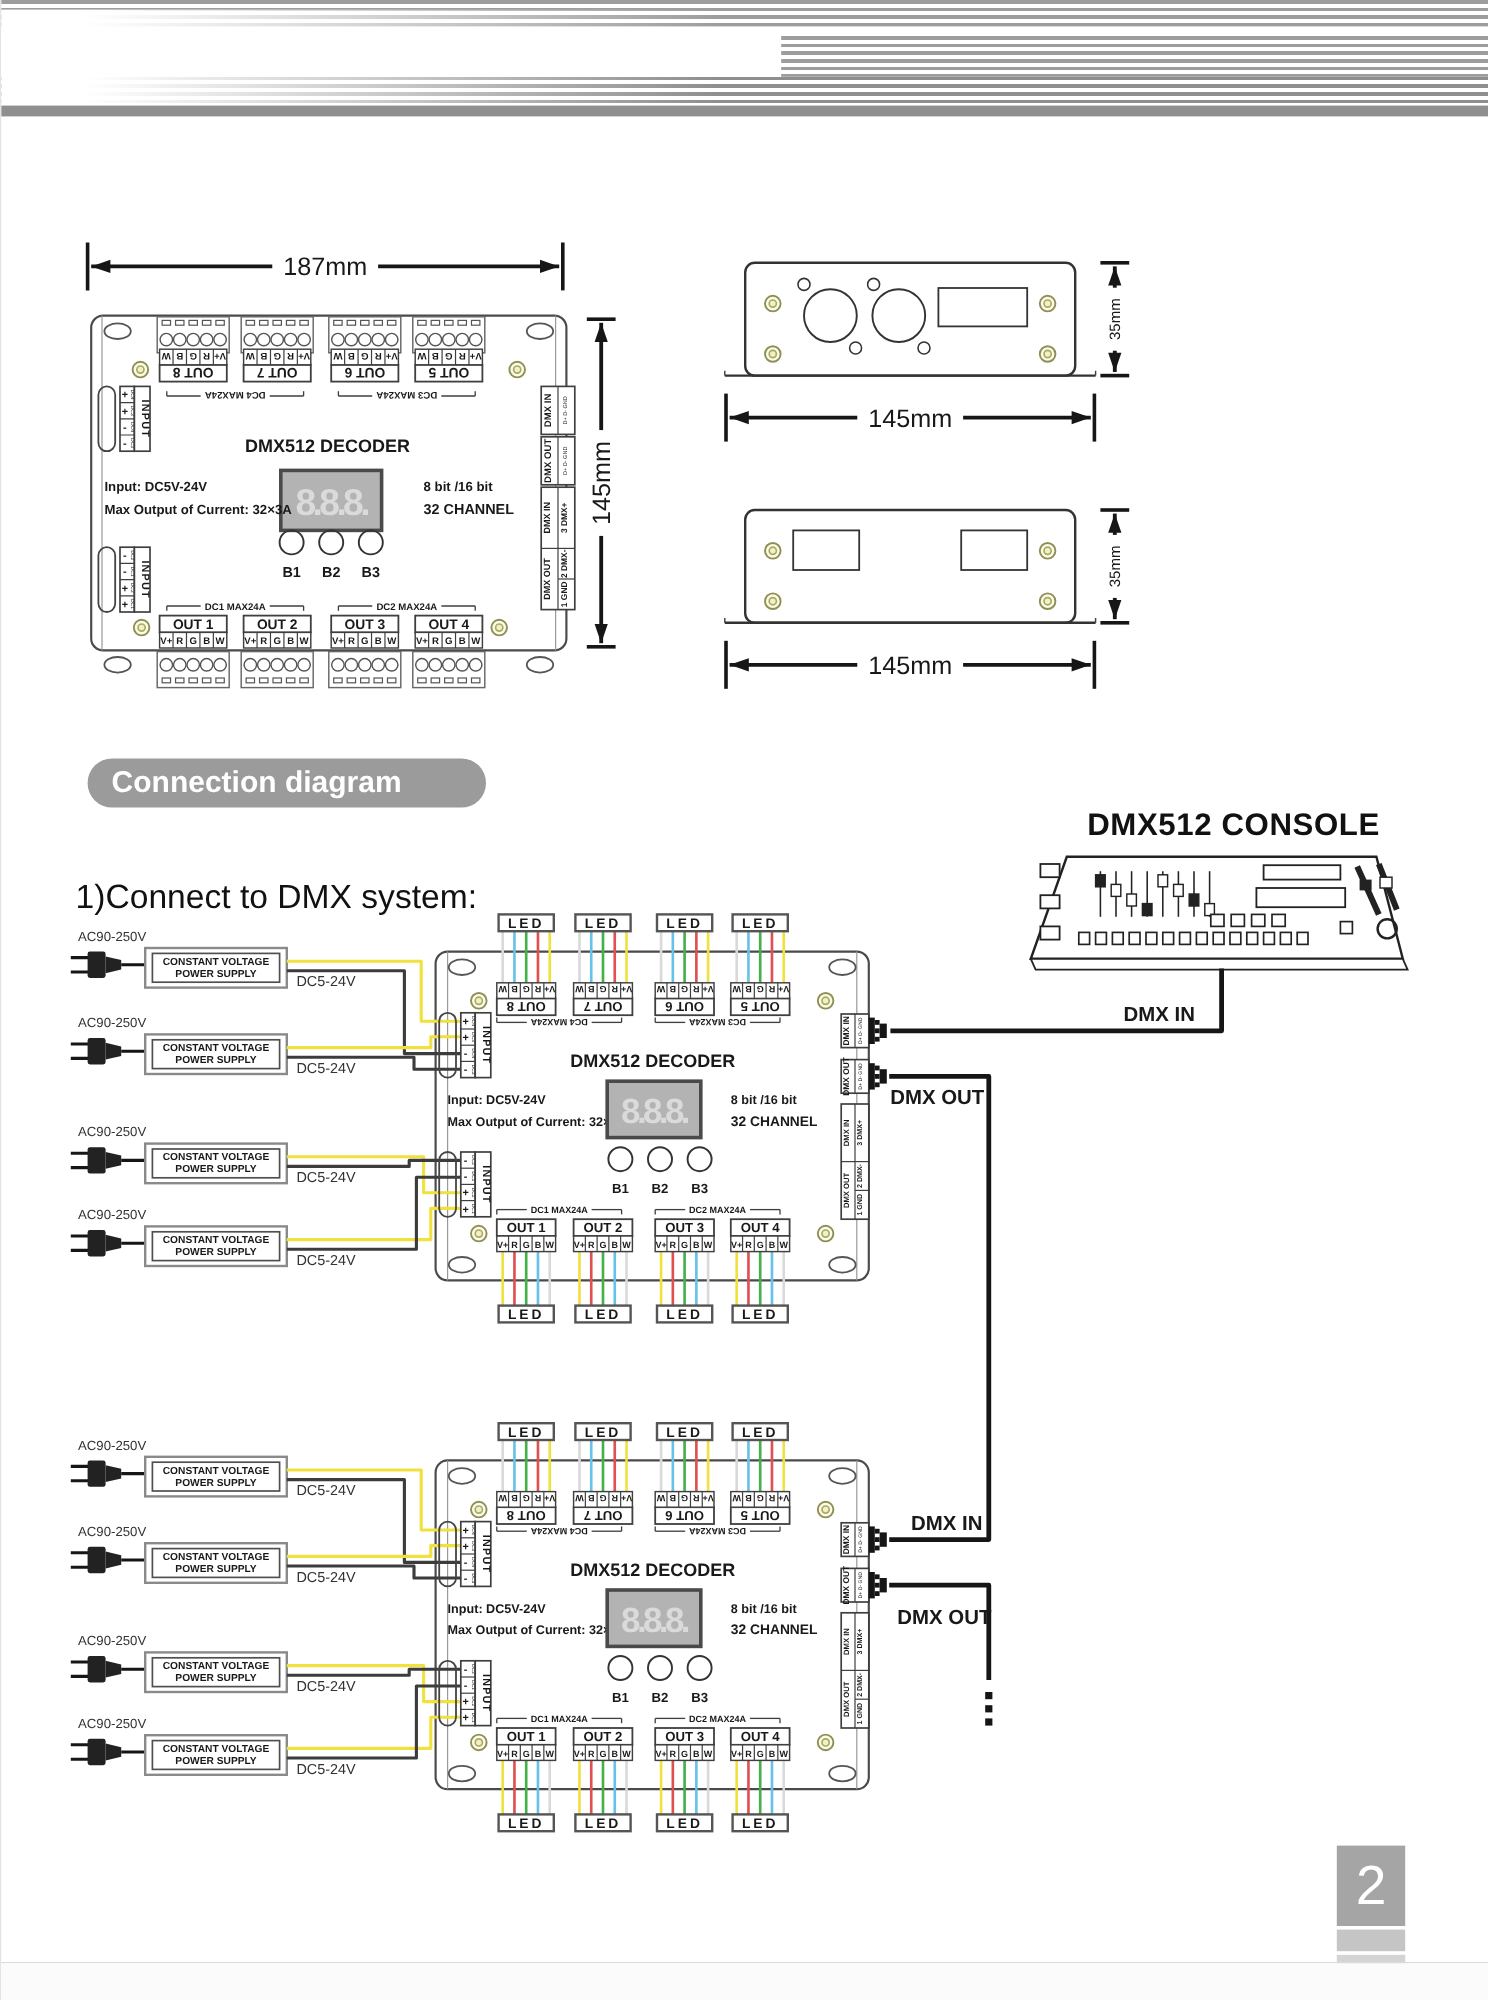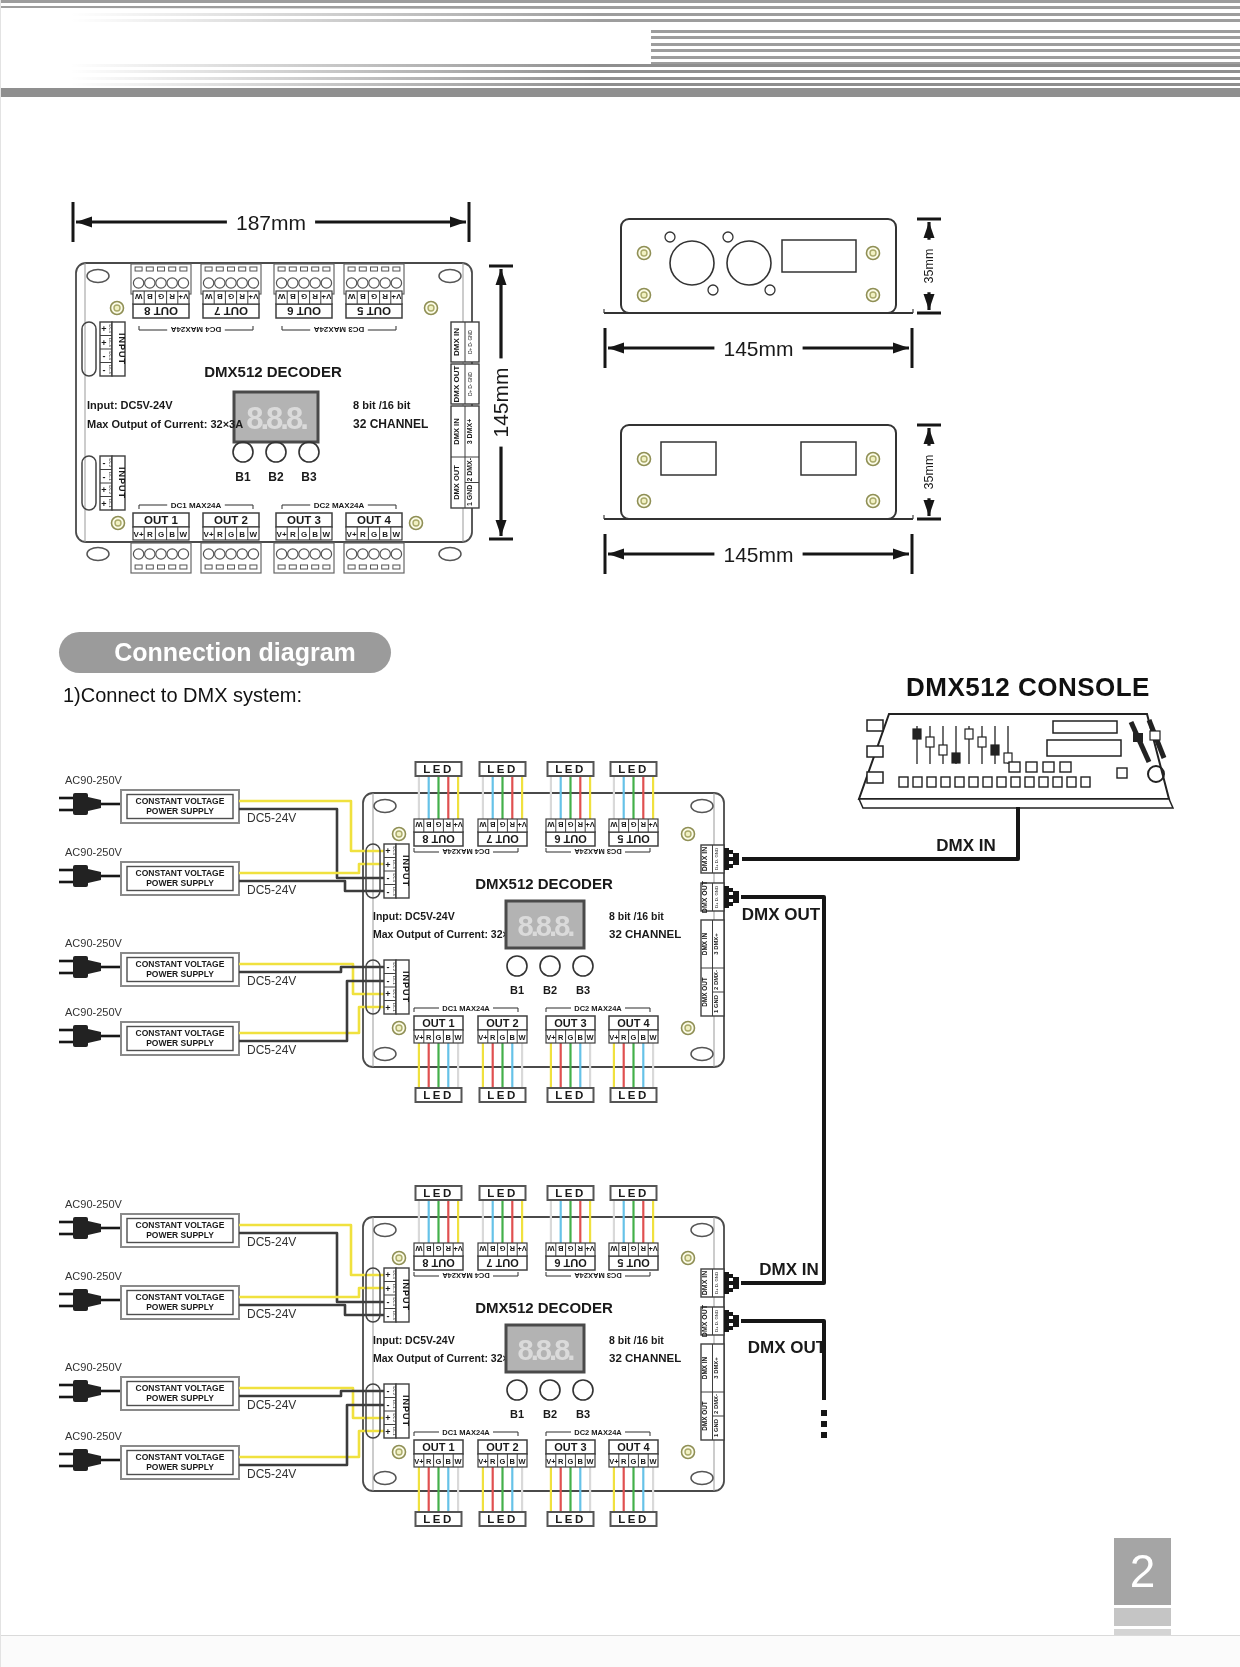--- a/index.html
+++ b/index.html
@@ -7,41 +7,41 @@
         font-family:"Liberation Sans",sans-serif;color:#161616;margin:0 auto;
         border-left:1px solid #e3e3e3;border-right:1px solid #e3e3e3;}
   .abs{position:absolute;}
   .stripes{background:repeating-linear-gradient(to bottom,#9d9d9d 0 3px,rgba(0,0,0,0) 3px 6.4px);}
   .stripes2{background:repeating-linear-gradient(to bottom,#8e8e8e 0 3px,rgba(0,0,0,0) 3px 6.4px);}
   .fade{background:linear-gradient(to right,#ffffff 0 70px,rgba(255,255,255,0) 600px);}
   .doc-title{font-size:23px;color:#1c1c1c;white-space:nowrap;}
   .badge{background:#9b9b9b;border-radius:21px;color:#ffffff;font-weight:bold;
          font-size:25px;line-height:41px;padding-left:20px;white-space:nowrap;}
   .darkbar{background:#8f8f8f;}
-  .plainline{font-size:20px;color:#111111;white-space:nowrap;}
+  .plainline{font-size:28px;color:#111111;white-space:nowrap;margin-top:48px;}
   .console-title{font-size:26px;font-weight:bold;letter-spacing:0.5px;color:#111111;white-space:nowrap;margin-left:29px;}
   .pagenum-box{background:#a5a5a5;color:#ffffff;font-size:46px;text-align:center;line-height:66px;}
   .pnbar1{background:#c5c5c5;}
   .pnbar2{background:#d4d4d4;}
   .hairline{background:#dadada;}
   .bottomstrip{background:#fbfbfb;}
   svg text{font-family:"Liberation Sans",sans-serif;}
 </style>
 </head>
 <body>
 
 <div class="page">
 
   <div class="abs stripes" style="left:0;top:8;width:1240px;height:22px;"></div>
   <div class="abs stripes" style="left:650px;top:30px;width:590px;height:34px;"></div>
   <div class="abs stripes2" style="left:0;top:64px;width:1240px;height:24px;"></div>
   <div class="abs fade" style="left:0;top:8px;width:760px;height:80px;"></div>
   <div class="abs darkbar" style="left:0;top:88px;width:1240px;height:9px;"></div>
 
-  <div class="abs badge" style="left:58px;top:632px;width:312px;height:41px;text-align:center;">Connection diagram</div>
+  <div class="abs badge" style="left:72px;top:632px;width:312px;height:41px;">Connection diagram</div>
   <div class="abs plainline" style="left:62px;top:684px;">1)Connect to DMX system:</div>
   <div class="abs console-title" style="left:876px;top:672px;">DMX512 CONSOLE</div>
 
   <svg id="phys" class="abs" style="left:0;top:190px;" width="1240" height="410" viewBox="0 190 1240 410">
       <line x1="72" y1="202" x2="72" y2="242" stroke="#161616" stroke-width="3"></line>
       <line x1="468" y1="202" x2="468" y2="242" stroke="#161616" stroke-width="3"></line>
       <line x1="75" y1="222" x2="225.9" y2="222" stroke="#161616" stroke-width="3.2"></line>
       <line x1="314.1" y1="222" x2="465" y2="222" stroke="#161616" stroke-width="3.2"></line>
       <polygon points="75,222 91,216.5 91,227.5" fill="#161616" stroke="none" stroke-width="1"></polygon>
       <polygon points="465,222 449,216.5 449,227.5" fill="#161616" stroke="none" stroke-width="1"></polygon>

